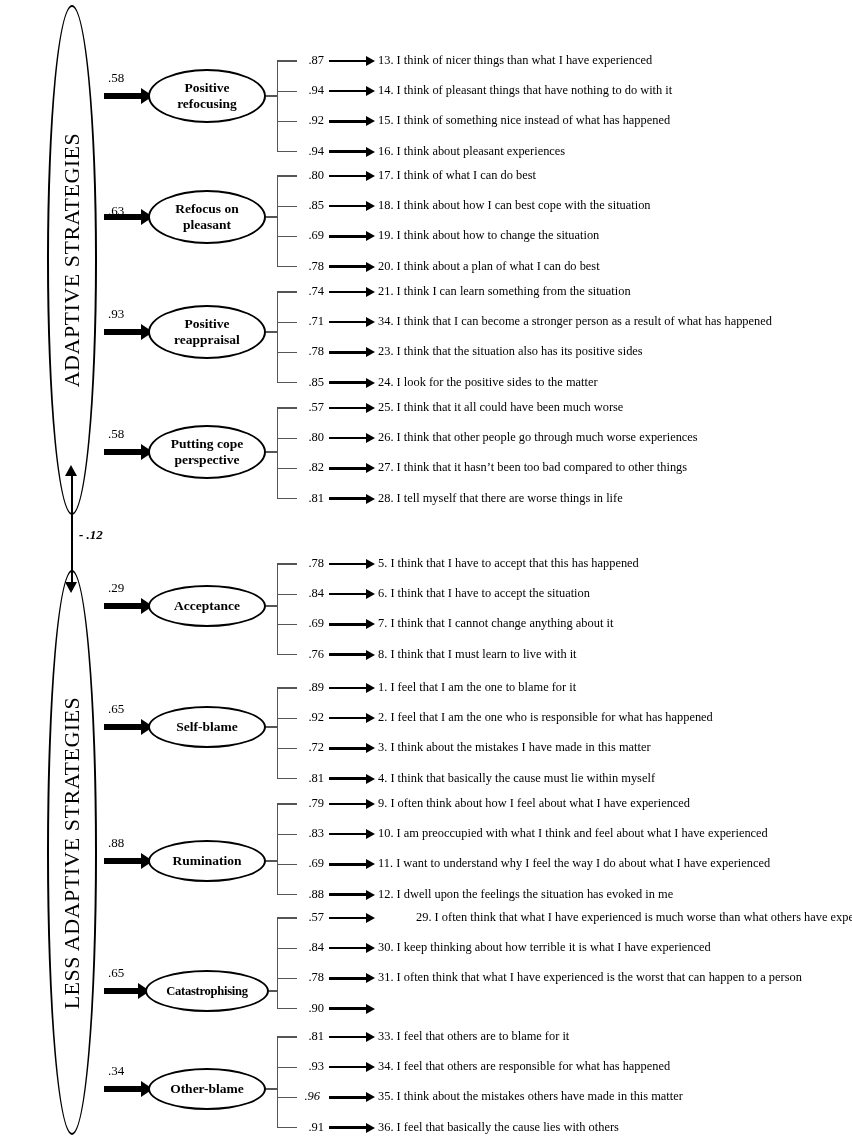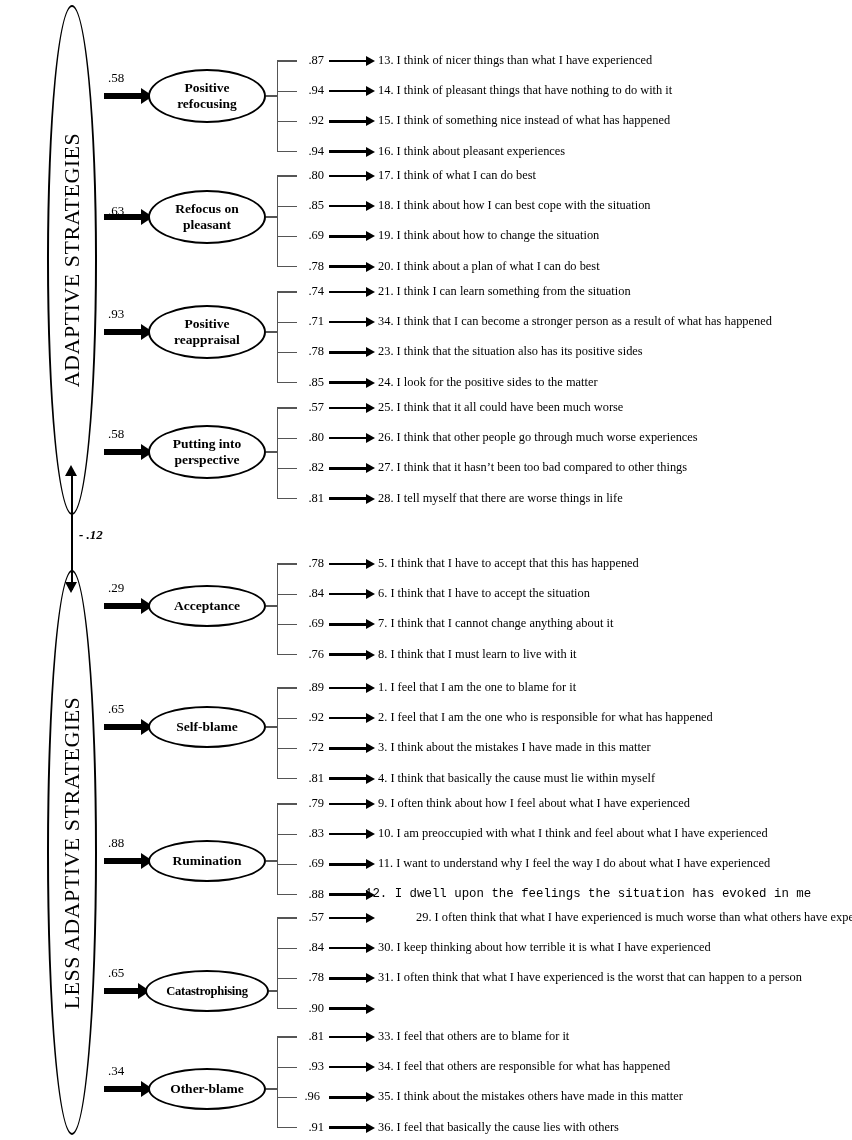--- a/index.html
+++ b/index.html
@@ -148,21 +148,21 @@
     <div class="load" style="left: 300px; top: 344.4px; width: 24px;">.78</div>
     <div class="ind-arrow" style="left: 329px; top: 351.2px; width: 38px;"></div>
     <div class="item" style="left: 378px; top: 344.4px;">23. I think that the situation also has its positive sides</div>
     <div class="branch" style="left: 277px; top: 381.9px; width: 20px;"></div>
     <div class="load" style="left: 300px; top: 374.6px; width: 24px;">.85</div>
     <div class="ind-arrow" style="left: 329px; top: 381.4px; width: 38px;"></div>
     <div class="item" style="left: 378px; top: 374.6px;">24. I look for the positive sides to the matter</div>
     <div class="path-arrow" style="left: 104px; top: 449px; width: 38px;"></div>
     <div class="path-coef" style="left: 108px; top: 426px;">.58</div>
     <div class="factor" style="left: 148px; top: 425px; width: 118px; height: 54px;">
-      <div class="factor-label">Putting into
+      <div class="factor-label">Putting cope
 perspective</div>
     </div>
     <div class="stub" style="left: 266px; top: 451.3px; width: 11px;"></div>
     <div class="spine" style="left: 277px; top: 408px; height: 90.6px;"></div>
     <div class="branch" style="left: 277px; top: 407.3px; width: 20px;"></div>
     <div class="load" style="left: 300px; top: 400px; width: 24px;">.57</div>
     <div class="ind-arrow" style="left: 329px; top: 406.8px; width: 38px;"></div>
     <div class="item" style="left: 378px; top: 400px;">25. I think that it all could have been much worse</div>
     <div class="branch" style="left: 277px; top: 437.5px; width: 20px;"></div>
     <div class="load" style="left: 300px; top: 430.2px; width: 24px;">.80</div>
@@ -237,21 +237,21 @@
     <div class="load" style="left: 300px; top: 826.2px; width: 24px;">.83</div>
     <div class="ind-arrow" style="left: 329px; top: 833px; width: 38px;"></div>
     <div class="item" style="left: 378px; top: 826.2px;">10. I am preoccupied with what I think and feel about what I have experienced</div>
     <div class="branch" style="left: 277px; top: 863.7px; width: 20px;"></div>
     <div class="load" style="left: 300px; top: 856.4px; width: 24px;">.69</div>
     <div class="ind-arrow" style="left: 329px; top: 863.2px; width: 38px;"></div>
     <div class="item" style="left: 378px; top: 856.4px;">11. I want to understand why I feel the way I do about what I have experienced</div>
     <div class="branch" style="left: 277px; top: 893.9px; width: 20px;"></div>
     <div class="load" style="left: 300px; top: 886.6px; width: 24px;">.88</div>
     <div class="ind-arrow" style="left: 329px; top: 893.4px; width: 38px;"></div>
-    <div class="item" style="left: 365px; top: 886.6px; font-family: Liberation Mono, monospace;">12. I dwell upon the feelings the situation has evoked in me</div>
+    <div class="item" style="left: 378px; top: 886.6px;">12. I dwell upon the feelings the situation has evoked in me</div>
     <div class="path-arrow" style="left: 104px; top: 988px; width: 35px;"></div>
     <div class="path-coef" style="left: 108px; top: 965px;">.65</div>
     <div class="factor" style="left: 145px; top: 970px; width: 124px; height: 42px;">
       <div class="factor-label tight">Catastrophising</div>
     </div>
     <div class="stub" style="left: 269px; top: 990.3px; width: 8px;"></div>
     <div class="spine" style="left: 277px; top: 918px; height: 90.6px;"></div>
     <div class="branch" style="left: 277px; top: 917.3px; width: 20px;"></div>
     <div class="load" style="left: 300px; top: 910px; width: 24px;">.57</div>
     <div class="ind-arrow" style="left: 329px; top: 916.8px; width: 38px;"></div>
@@ -276,20 +276,20 @@
     <div class="spine" style="left: 277px; top: 1037px; height: 90.6px;"></div>
     <div class="branch" style="left: 277px; top: 1036.3px; width: 20px;"></div>
     <div class="load" style="left: 300px; top: 1029px; width: 24px;">.81</div>
     <div class="ind-arrow" style="left: 329px; top: 1035.8px; width: 38px;"></div>
     <div class="item" style="left: 378px; top: 1029px;">33. I feel that others are to blame for it</div>
     <div class="branch" style="left: 277px; top: 1066.5px; width: 20px;"></div>
     <div class="load" style="left: 300px; top: 1059.2px; width: 24px;">.93</div>
     <div class="ind-arrow" style="left: 329px; top: 1066px; width: 38px;"></div>
     <div class="item" style="left: 378px; top: 1059.2px; text-align: right;">34. I feel that others are responsible for what has happened</div>
     <div class="branch" style="left: 277px; top: 1096.7px; width: 20px;"></div>
-    <div class="load" style="left: 296px; top: 1089.4px; width: 24px;">.96</div>
+    <div class="load" style="left: 296px; top: 1089.4px; width: 24px; font-style: italic;">.96</div>
     <div class="ind-arrow" style="left: 329px; top: 1096.2px; width: 38px;"></div>
     <div class="item" style="left: 378px; top: 1089.4px;">35. I think about the mistakes others have made in this matter</div>
     <div class="branch" style="left: 277px; top: 1126.9px; width: 20px;"></div>
     <div class="load" style="left: 300px; top: 1119.6px; width: 24px;">.91</div>
     <div class="ind-arrow" style="left: 329px; top: 1126.4px; width: 38px;"></div>
     <div class="item" style="left: 378px; top: 1119.6px;">36. I feel that basically the cause lies with others</div>
   </div>
 
 </body></html>

